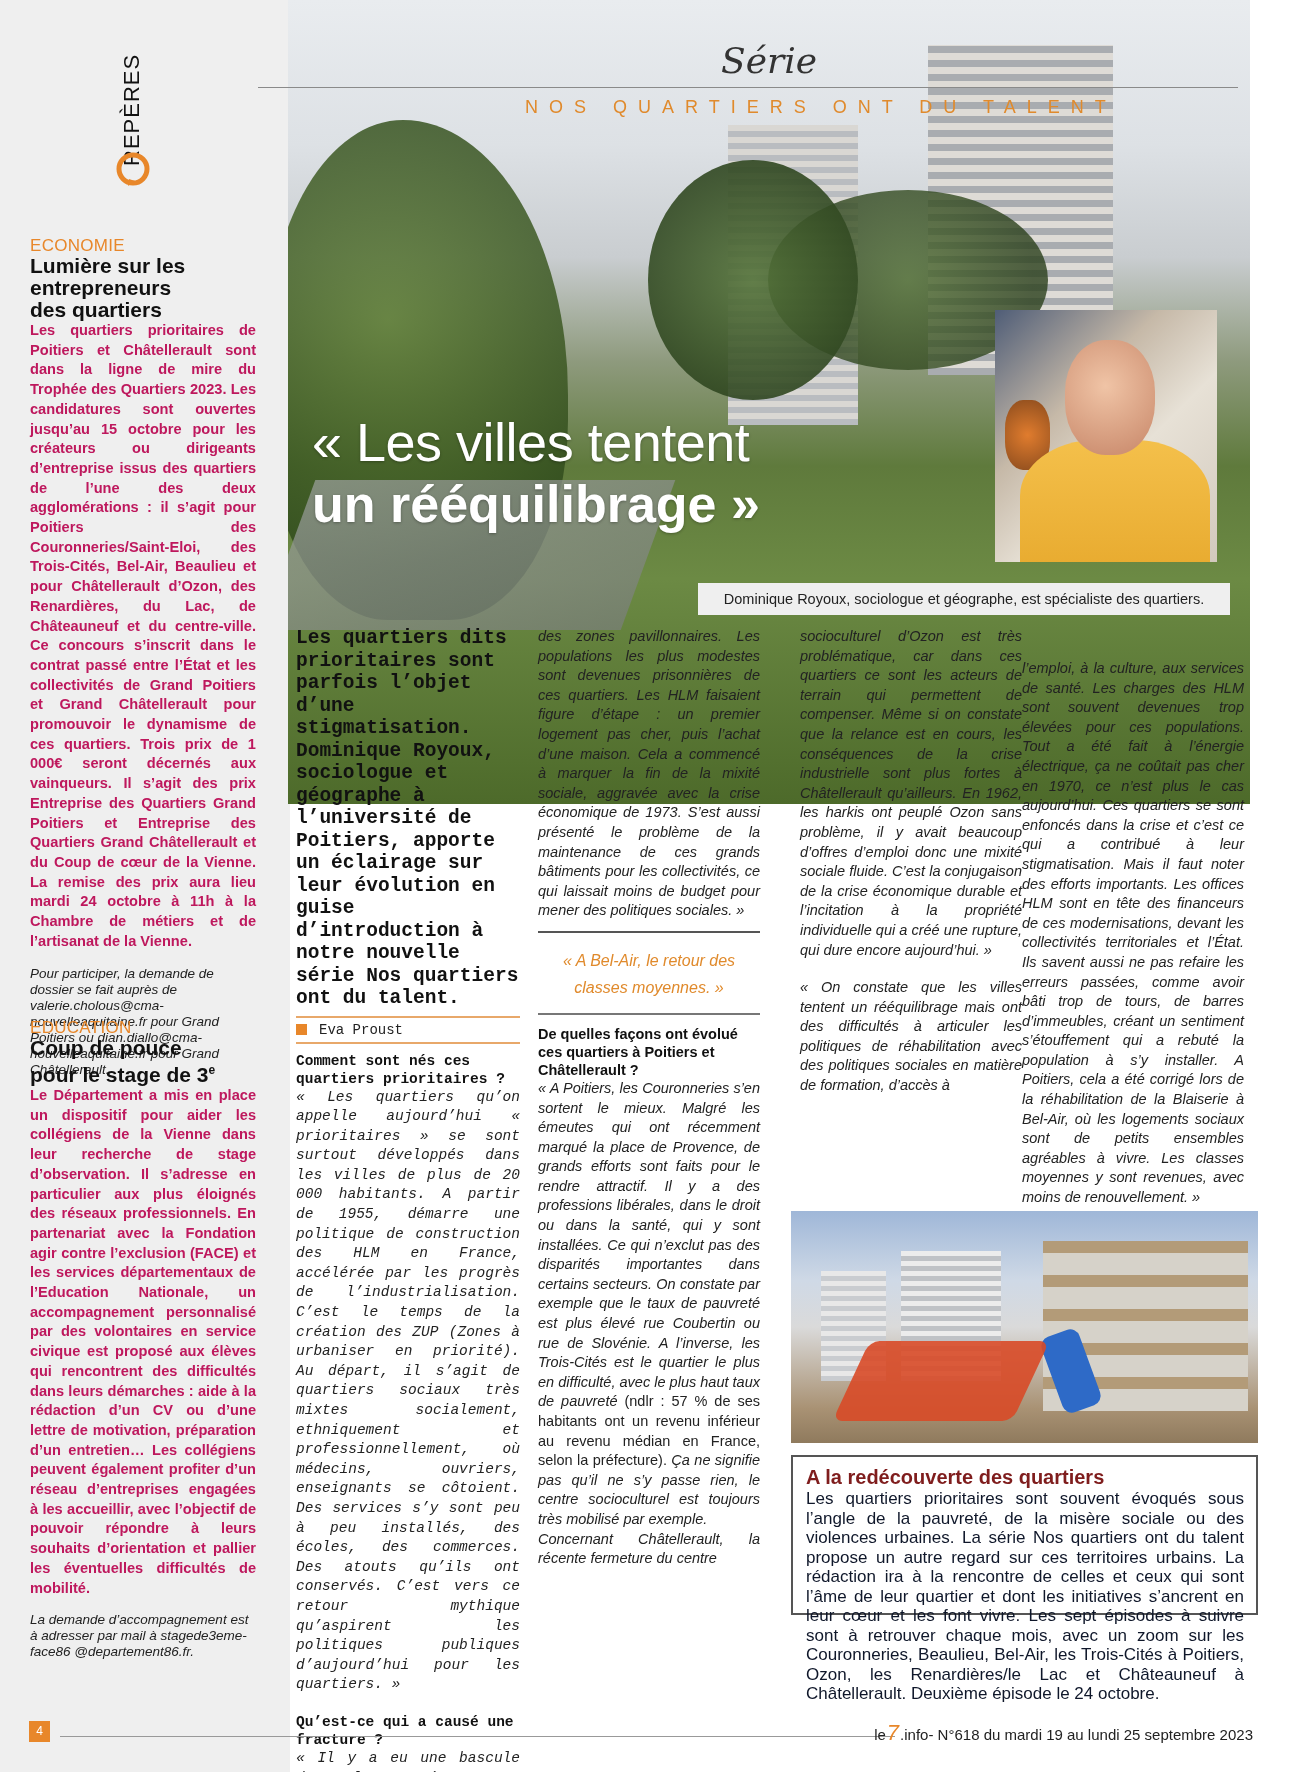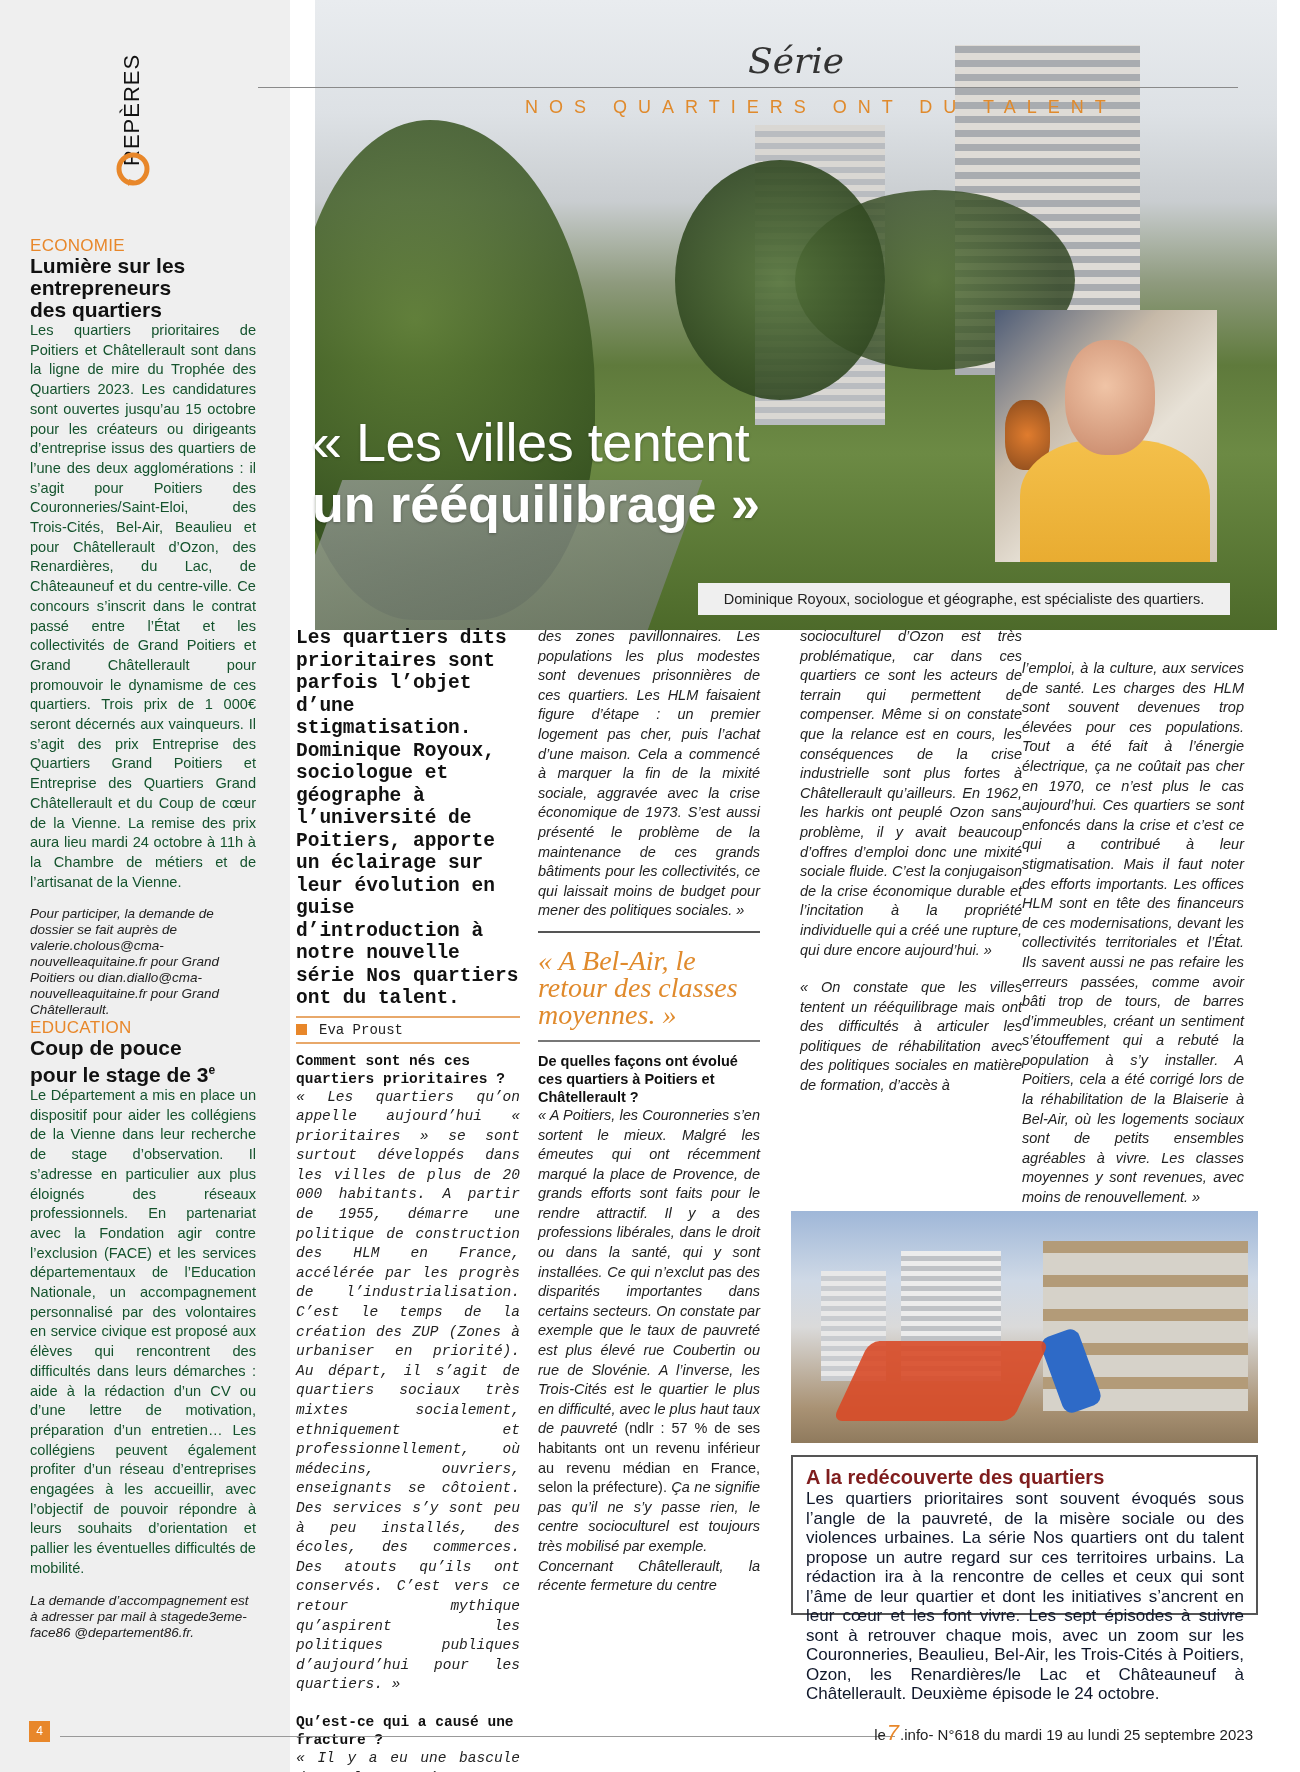--- a/index.html
+++ b/index.html
@@ -19,28 +19,27 @@
     writing-mode: vertical-rl; transform: rotate(180deg);
     font-size: 22px; letter-spacing: 1px; color: #111;
     display: flex; align-items: center; justify-content: center;
   }
   .reperes-icon { position: absolute; left: 4px; top: 92px; width: 34px; height: 36px; }
 
   .side-block { position: absolute; left: 30px; width: 226px; }
   .side-cat { font-size: 17px; color: #e8872a; letter-spacing: 0.3px; line-height: 19px; }
   .side-title { font-size: 21px; font-weight: bold; line-height: 22px; color: #111; }
   .side-title sup { font-size: 12px; }
-  .side-text { font-size: 14.6px; line-height: 19.7px; text-align: justify; color: #14532d; hyphens: auto; }
+  .side-text { font-size: 14.6px; line-height: 19.7px; text-align: justify; color: #be185d; hyphens: auto; font-weight: bold; }
   .side-note { font-size: 13.5px; font-style: italic; line-height: 16px; text-align: left; color: #222; margin-top: 14px; }
 
   
   .hero {
-    position: absolute; left: 288px; top: 0; width: 962px; height: 630px; overflow: hidden;
+    position: absolute; left: 288px; top: 0; width: 962px; height: 804px; overflow: hidden;
     background: linear-gradient(180deg, #e9ecef 0%, #dde1e5 18%, #c9cdd0 32%, #8e9a7d 45%, #5f7a3c 58%, #6c8a44 72%, #4d6a2a 100%);
-    margin-left: 27px;
   }
   .hero .tower1 { position: absolute; left: 440px; top: 125px; width: 130px; height: 300px; background: repeating-linear-gradient(0deg, #b9bcc0 0 6px, #d9d7d3 6px 12px); }
   .hero .tower2 { position: absolute; left: 640px; top: 45px; width: 185px; height: 330px; background: repeating-linear-gradient(0deg, #a9acb0 0 7px, #dedbd6 7px 14px); }
   .hero .tree1 { position: absolute; left: -20px; top: 120px; width: 300px; height: 500px; border-radius: 45% 55% 40% 40%; background: radial-gradient(circle at 40% 40%, #5d7d34, #2f4a1c 70%); opacity: .85; }
   .hero .tree2 { position: absolute; left: 360px; top: 160px; width: 210px; height: 240px; border-radius: 50%; background: radial-gradient(circle, #55743a, #2f4620 75%); opacity: .9; }
   .hero .tree3 { position: absolute; left: 480px; top: 190px; width: 280px; height: 180px; border-radius: 50%; background: radial-gradient(circle, #4d6b2f, #2a3f1b 75%); opacity: .8; }
   .hero .path { position: absolute; left: 0; top: 480px; width: 360px; height: 150px; background: linear-gradient(160deg, #9ea2a0, #7a7e7c); transform: skewX(-20deg); opacity: .7; }
 
   .serie-title {
     position: absolute; left: 0; top: 40px; width: 962px; text-align: center;
@@ -76,23 +75,22 @@
   .byline-rule { height: 2px; background: #e8a86a; margin: 6px 0 4px; }
   .byline { display: flex; align-items: center; font-size: 14px; color: #222; }
   .byline .sq { width: 11px; height: 11px; background: #e8872a; margin-right: 12px; }
   .q { font-size: 14.5px; font-weight: bold; line-height: 18px; color: #111; }
   .a { font-size: 14.5px; font-style: italic; line-height: 19.6px; text-align: justify; color: #222; hyphens: auto; }
   .a .up { font-style: normal; }
   .gap { height: 18px; }
 
   .pull-rule { height: 2px; background: #555; }
   .pull {
-    font-size: 28px; font-style: italic; line-height: 27px; color: #e08a2c; 
+    font-size: 16px; font-style: italic; line-height: 27px; color: #e08a2c; text-align: center;
     padding: 14px 0 12px;
-    font-family: Liberation Serif, serif;
   }
 
   
   .photo2 {
     position: absolute; left: 791px; top: 1211px; width: 467px; height: 232px; overflow: hidden;
     background: linear-gradient(180deg, #9fb7d8 0%, #cfd9e6 30%, #dadada 50%, #a99274 85%, #8f7a5d 100%);
   }
   .photo2 .b1 { position: absolute; left: 30px; top: 60px; width: 65px; height: 110px; background: repeating-linear-gradient(0deg, #c9ccd0 0 5px, #e8e8e8 5px 10px); }
   .photo2 .b2 { position: absolute; left: 110px; top: 40px; width: 100px; height: 130px; background: repeating-linear-gradient(0deg, #bfc2c6 0 5px, #ececec 5px 10px); }
   .photo2 .b3 { position: absolute; left: 252px; top: 30px; width: 205px; height: 170px; background: repeating-linear-gradient(0deg, #d6d2c9 0 22px, #b39b78 22px 34px); }

